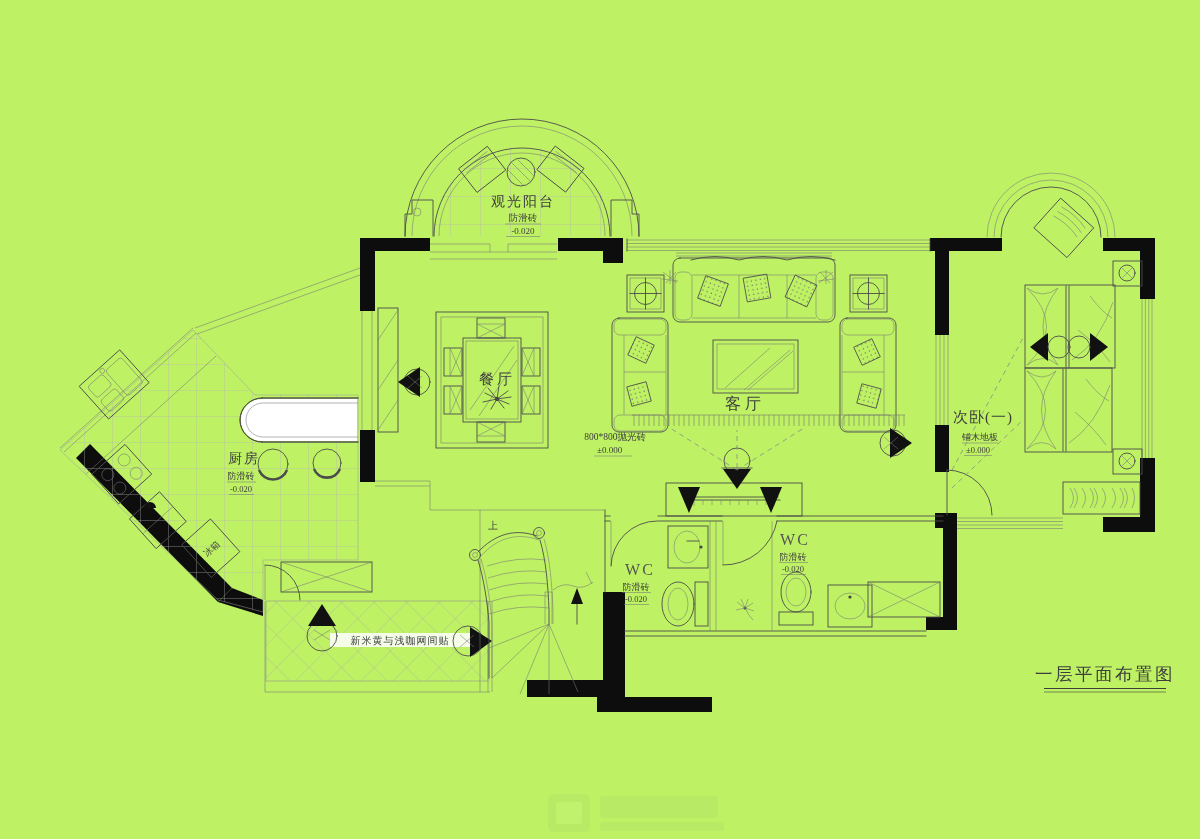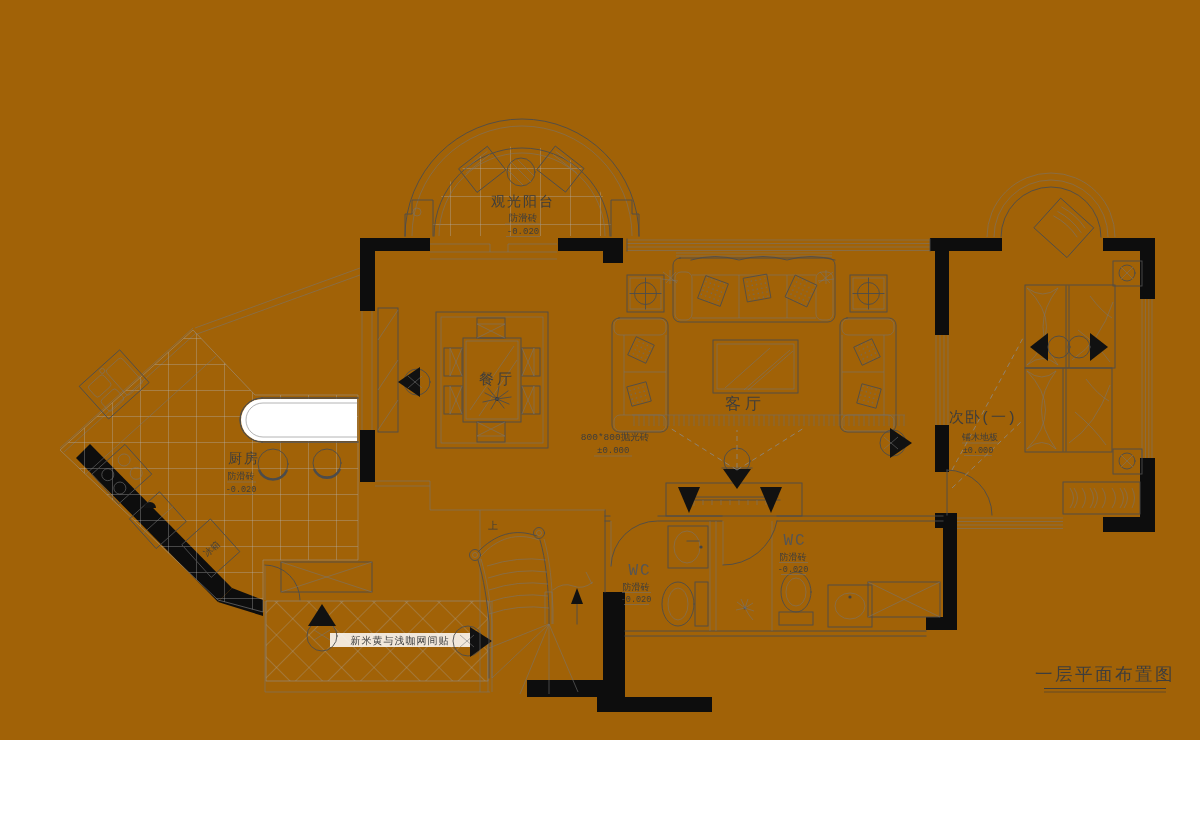--- a/index.html
+++ b/index.html
@@ -1,17 +1,17 @@
 <!DOCTYPE html>
 <html><head>
 <meta charset="utf-8">
 <style>
   html,body{margin:0;padding:0;background:#fff;}
-  #stage{position:relative;width:1200px;height:740px;background:#a16207;overflow:hidden;
-         font-family:Liberation Mono, monospace;}
+  #stage{position:relative;width:1200px;height:839px;background:#bef264;overflow:hidden;
+         font-family:Liberation Serif, serif;}
   svg{position:absolute;left:0;top:0;}
   .ln{fill:none;stroke:#4c4c4c;stroke-width:0.9;stroke-linecap:square;}
   .lt{fill:none;stroke:#757575;stroke-width:0.55;}
   .wall{fill:#0d0d0d;stroke:none;}
   .blk{fill:#111;}
   .dsh{fill:none;stroke:#8a8a8a;stroke-width:0.8;stroke-dasharray:5 4;}
   .t{fill:#3d3d3d;}
   .tl{fill:#555;}
 </style>
 </head>

